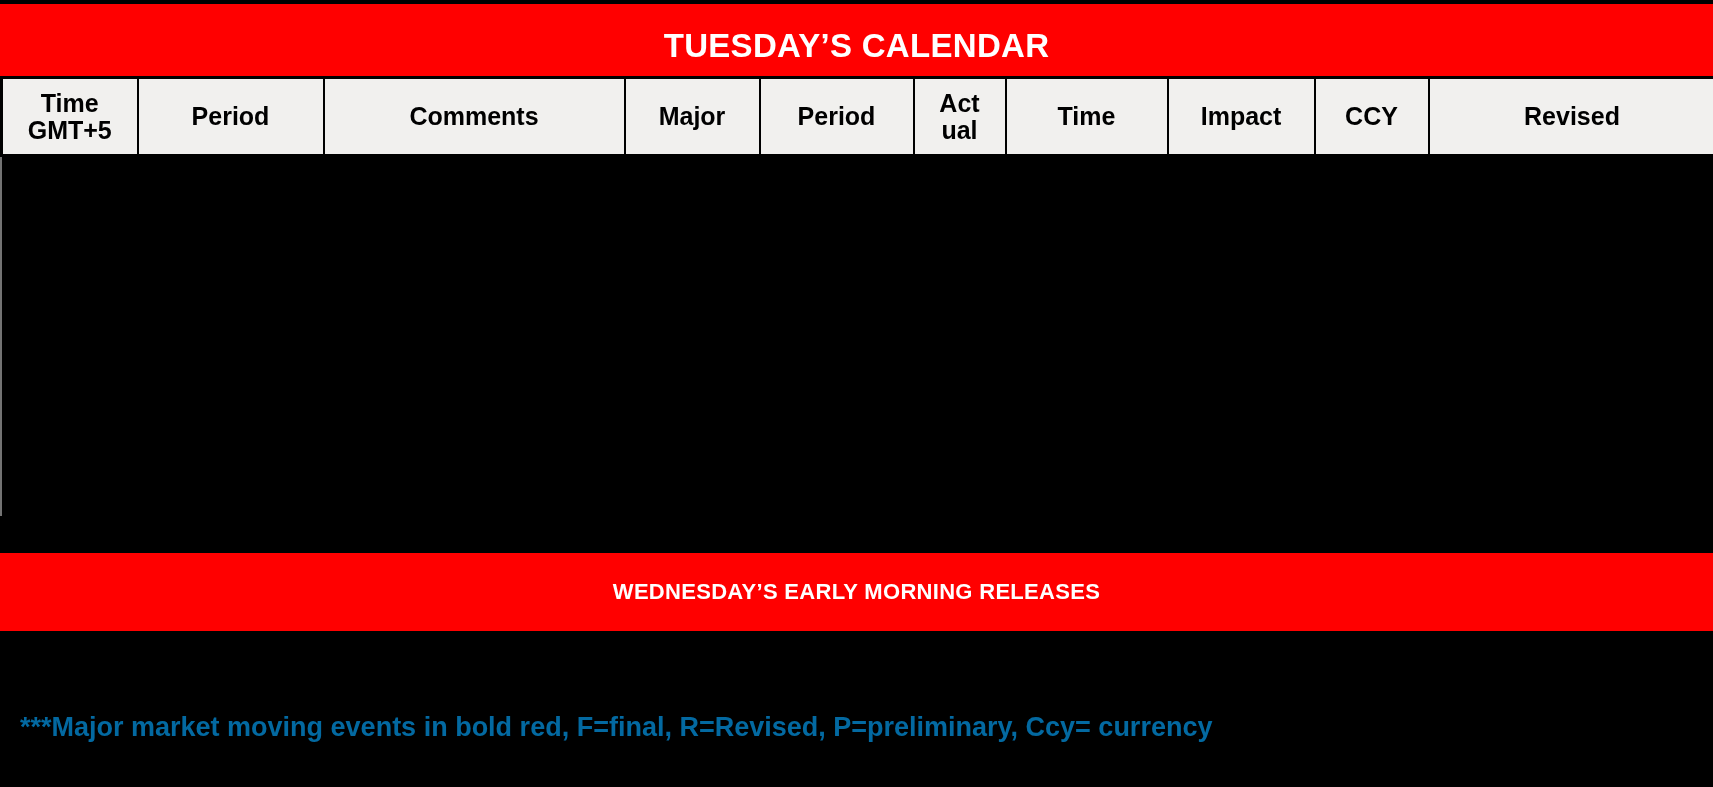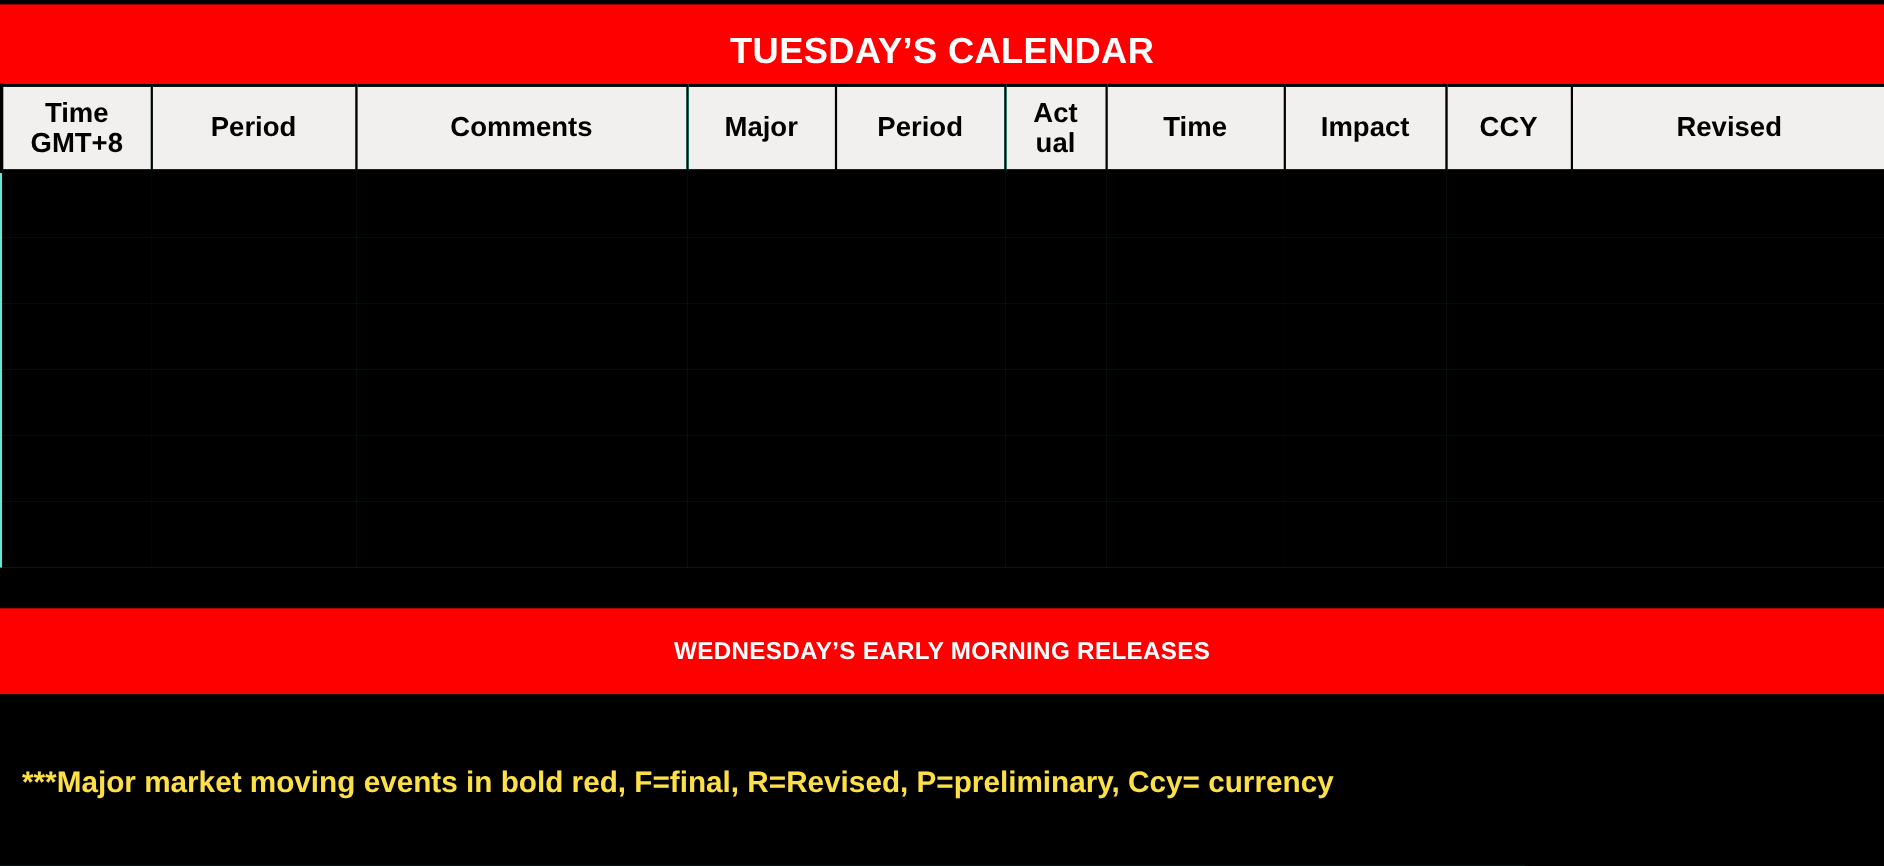--- a/index.html
+++ b/index.html
@@ -41,21 +41,21 @@
   }
 
   
   .calendar-table {
     position: absolute;
     left: 0;
     top: 76px;
     width: 1713px;
     border-collapse: collapse;
     table-layout: fixed;
-    background: #5eead4;
+    background: #737373;
   }
   .calendar-table th {
     background: #F1F0EE;
     color: #000000;
     font-size: 25px;
     font-weight: bold;
     text-align: center;
     vertical-align: middle;
     height: 78px;
     padding: 0 2px;
@@ -79,22 +79,22 @@
     border: 0;
     vertical-align: middle;
     box-sizing: border-box;
   }
   .calendar-table tbody tr { background: #000000; }
 
   
   .footnote {
     position: absolute;
     left: 20px;
-    top: 696px;
-    color: #fde047;
+    top: 712px;
+    color: #0369a1;
     font-size: 27px;
     font-weight: bold;
     white-space: nowrap;
   }
 </style>
 </head>
 <body>
 
 <div class="banner banner-top">
   <span>TUESDAY’S CALENDAR</span>
@@ -110,21 +110,21 @@
     <col style="width:92px">
     <col style="width:162px">
     <col style="width:147px">
     <col style="width:114px">
     <col style="width:286px">
   </colgroup>
   <thead>
     <tr>
       <th>
         <span>Time</span><br>
-        <span>GMT+8</span>
+        <span>GMT+5</span>
       </th>
       <th>Period</th>
       <th>Comments</th>
       <th>Major</th>
       <th>Period</th>
       <th>
         <span>Act</span><br>
         <span>ual</span>
       </th>
       <th>Time</th>

